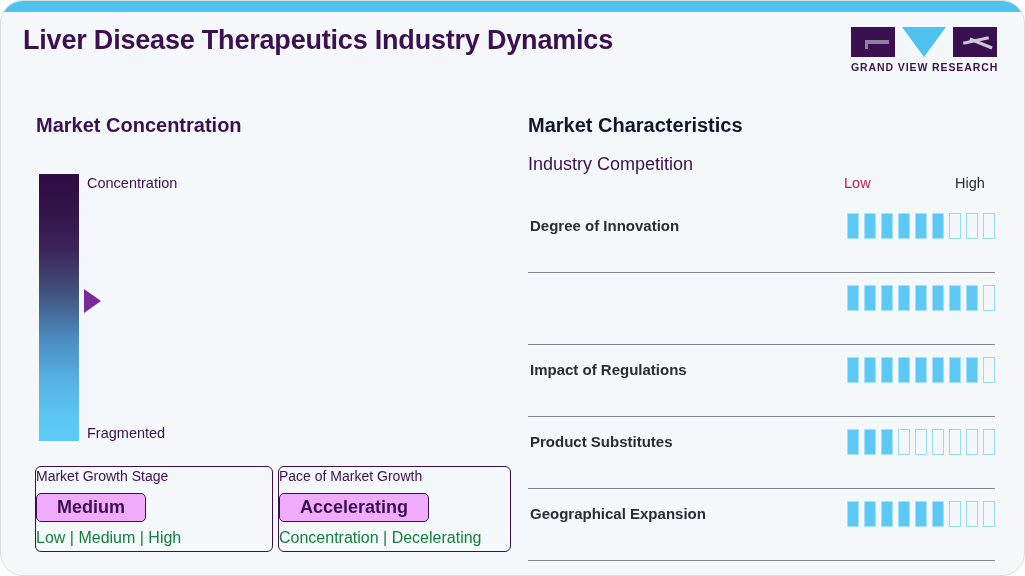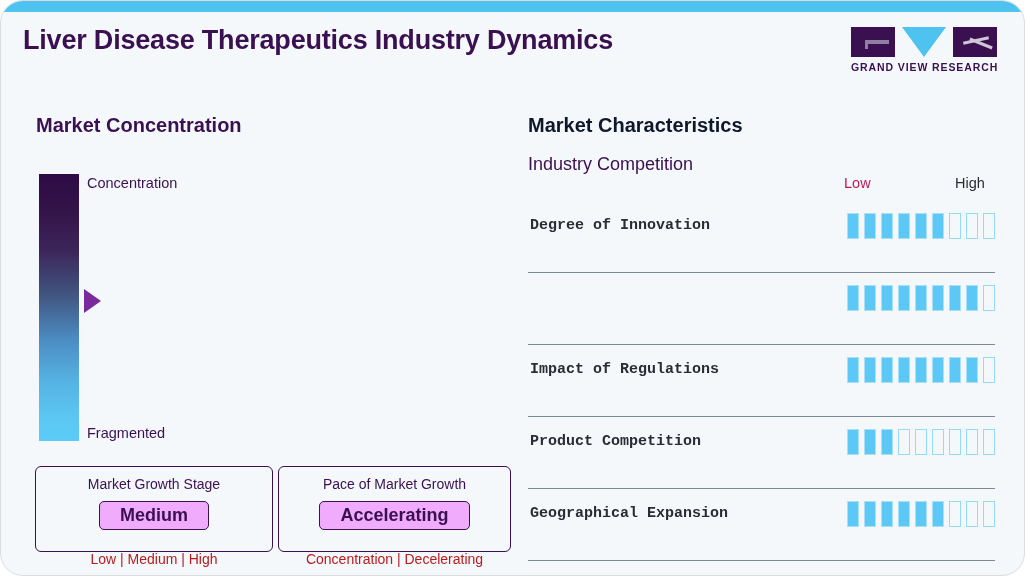--- a/index.html
+++ b/index.html
@@ -177,22 +177,20 @@
     white-space: nowrap;
   }
 
   
   .info-box {
     position: absolute;
     box-sizing: border-box;
     border: 1.4px solid #3a1050;
     border-radius: 6px;
     background: #f4f8fb;
-    text-align: center;
-    padding-top: 8px;
   }
   #box-growth-stage { left: 34px;  top: 465px; width: 238px; height: 86px; }
   #box-growth-pace  { left: 277px; top: 465px; width: 233px; height: 86px; }
 
   .info-box .bx-title {
     font-size: 14px;
     color: #3a1050;
     line-height: 18px;
   }
   .info-box .bx-value {
@@ -200,23 +198,23 @@
     margin-top: 8px;
     padding: 3px 20px;
     border: 1.4px solid #3a1050;
     border-radius: 5px;
     background: #f0abfc;
     font-size: 18px;
     font-weight: bold;
     color: #3a1050;
   }
   .info-box .bx-scale {
-    margin-top: 21px;
-    font-size: 14px;
-    color: #b91c1c;
+    margin-top: 7px;
+    font-size: 16px;
+    color: #15803d;
   }
 
   
   #right-heading {
     position: absolute;
     left: 527px;
     top: 113px;
     font-size: 20px;
     font-weight: bold;
     color: #0f172a;
@@ -247,21 +245,20 @@
 
   #char-rows {
     position: absolute;
     left: 527px;
     top: 200px;
     width: 467px;
   }
   .char-row {
     position: relative;
     height: 72px;
-    font-family: Liberation Mono, monospace;
   }
   .char-row .row-label {
     position: absolute;
     left: 2px;
     top: 16px;
     font-size: 15px;
     font-weight: bold;
     color: #2b2b35;
     white-space: nowrap;
   }
@@ -374,21 +371,21 @@
           <div class="seg on"></div>
           <div class="seg on"></div>
           <div class="seg on"></div>
           <div class="seg on"></div>
           <div class="seg on"></div>
           <div class="seg off"></div>
         </div>
         <div class="divider"></div>
       </div>
       <div class="char-row">
-        <div class="row-label">Product Competition</div>
+        <div class="row-label">Product Substitutes</div>
         <div class="meter">
           <div class="seg on"></div>
           <div class="seg on"></div>
           <div class="seg on"></div>
           <div class="seg off"></div>
           <div class="seg off"></div>
           <div class="seg off"></div>
           <div class="seg off"></div>
           <div class="seg off"></div>
           <div class="seg off"></div>

